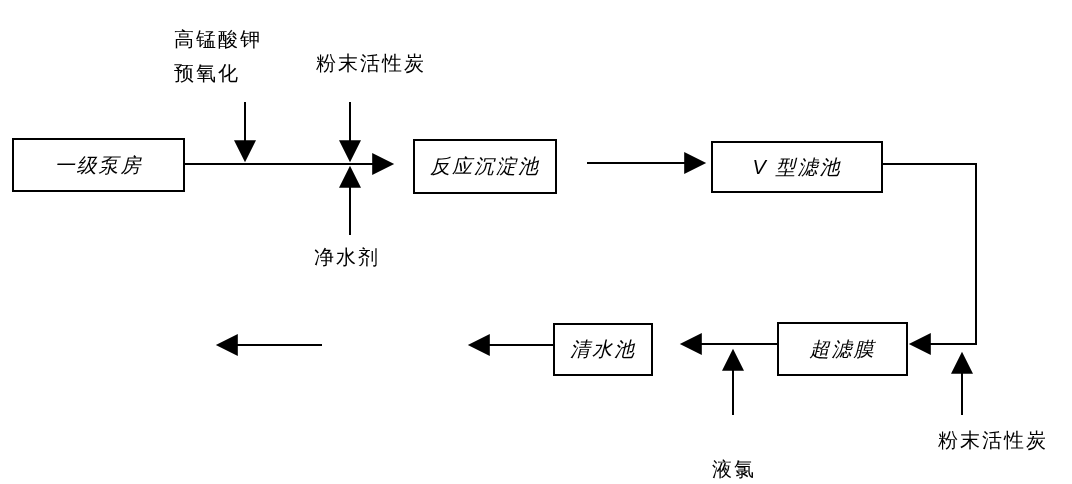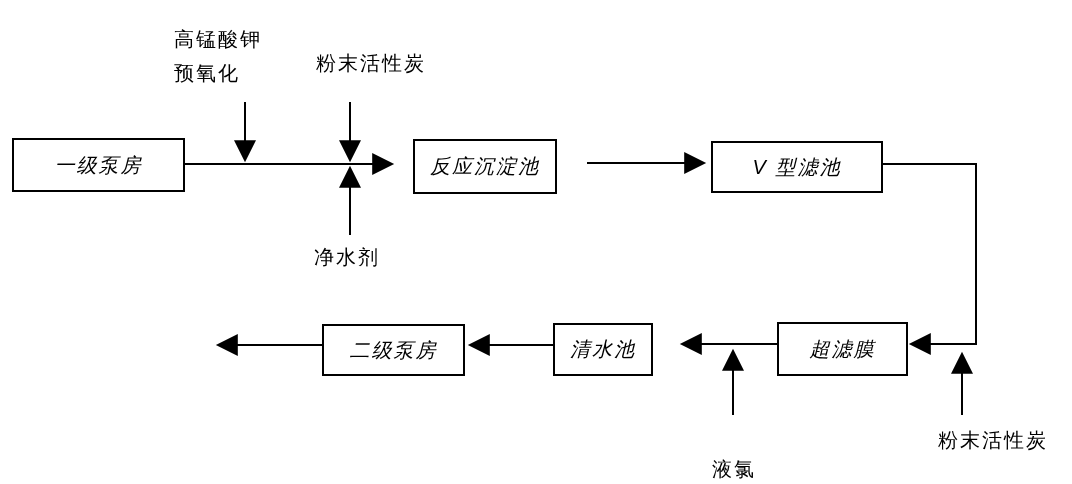--- a/index.html
+++ b/index.html
@@ -100,23 +100,20 @@
   </div>
   <div class="node n-ultrafiltration">
     <span>超滤膜</span>
   </div>
   <div class="node n-v-filter">
     <span>V 型滤池</span>
   </div>
   <div class="node n-clear-water">
     <span>清水池</span>
   </div>
-  <div class="node n-secondary-pump">
-    <span>二级泵房</span>
-  </div>
 
   <div class="annotation a-kmno4">
     <span>高锰酸钾</span><br>
     <span>预氧化</span>
   </div>
   <div class="annotation a-pac-top">
     <span>粉末活性炭</span>
   </div>
   <div class="annotation a-purifier">
     <span>净水剂</span>

